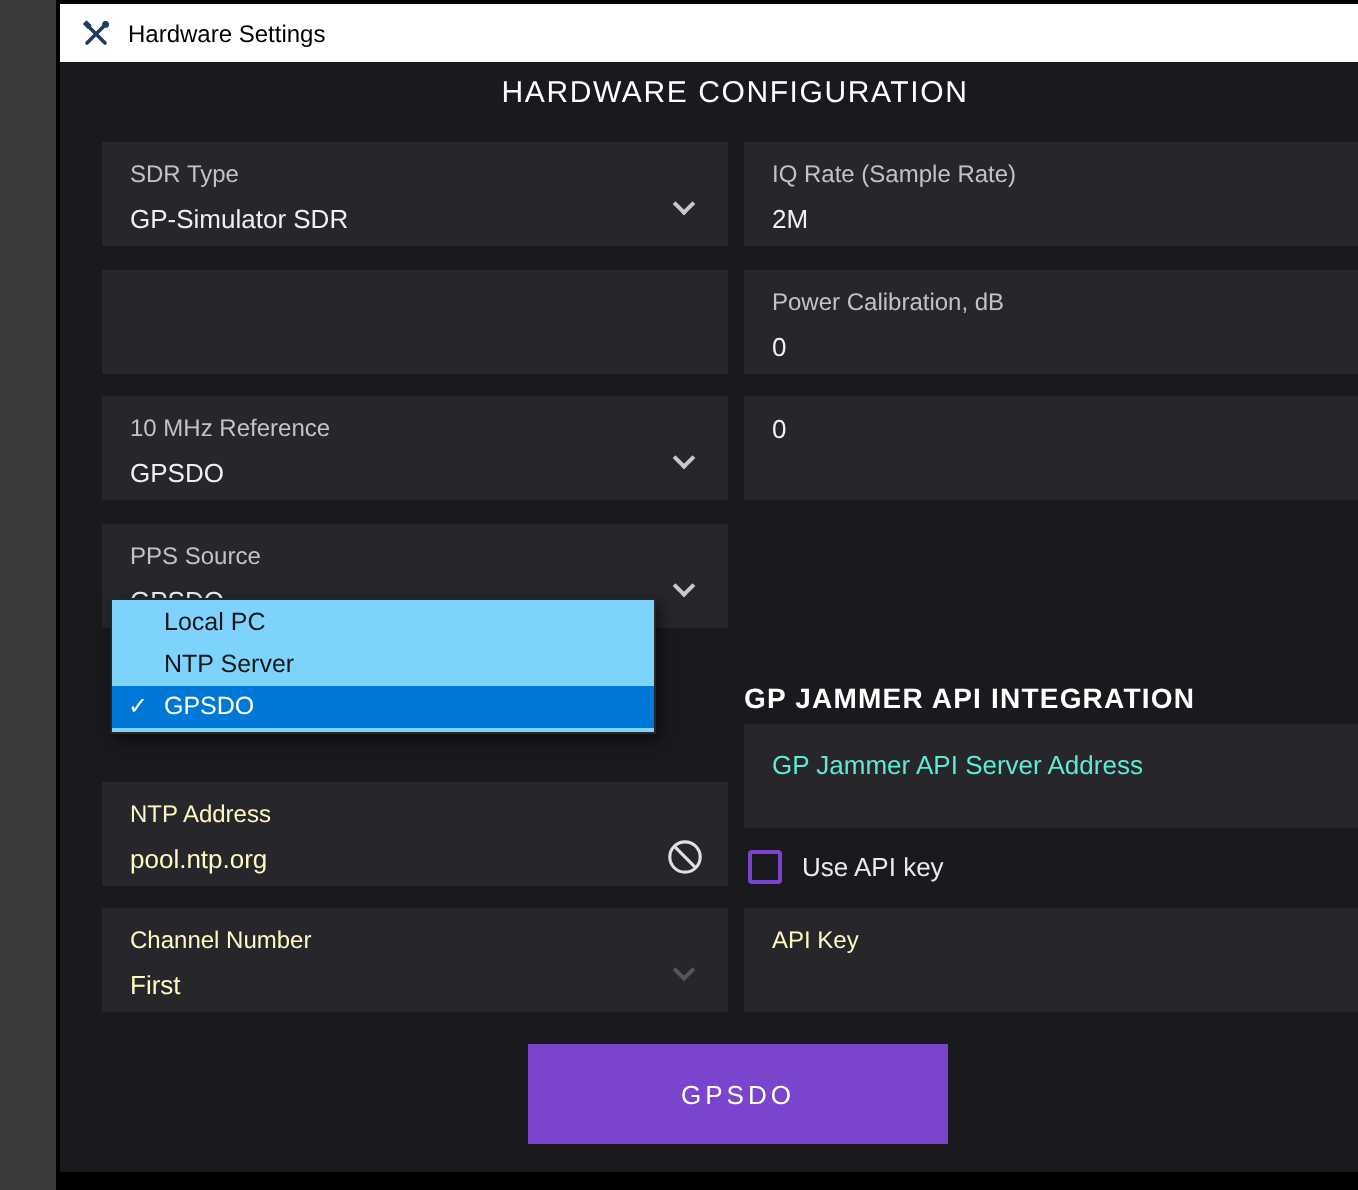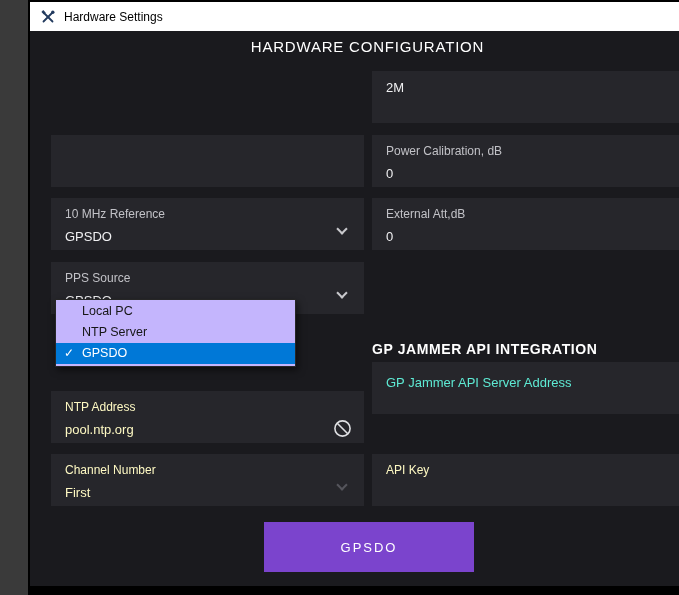--- a/index.html
+++ b/index.html
@@ -83,22 +83,22 @@
   }
   .checkbox {
     width: 17px; height: 17px;
     border: 2px solid #7b44cd; border-radius: 2px;
     background: #1a1a1e; margin-right: 10px;
   }
   .checkbox-label { font-size: 13px; color: #eaeaec; }
 
   
   .popup {
-    position: absolute; left: 26px; top: 298px; width: 241px;
-    background: #c4b5fd;
+    position: absolute; left: 26px; top: 298px; width: 273px;
+    background: #7dd3fc;
     border: 1px solid #262626;
     box-shadow: 2px 3px 7px rgba(0,0,0,0.55);
     z-index: 5;
     padding: 1px 0 2px 0;
   }
   .popup-item {
     position: relative;
     height: 21px; line-height: 21px;
     font-size: 12.5px; color: #161616;
     padding-left: 26px; white-space: nowrap;
@@ -138,40 +138,45 @@
     <span class="win-title">Hardware Settings</span>
     <button class="close-btn">
       <span>×</span>
     </button>
   </div>
 
   <div class="body-bg"></div>
 
   <div class="heading">HARDWARE CONFIGURATION</div>
 
+  <div class="field" style="left:22px; top:70px; width:313px; height:52px;">
+    <div class="f-label">SDR Type</div>
+    <div class="f-value">GP-Simulator SDR</div>
+    <span class="chev"></span>
+  </div>
 
   <div class="field" style="left:343px; top:70px; width:312px; height:52px;">
+    <div class="f-label">IQ Rate (Sample Rate)</div>
     <div class="f-value">2M</div>
   </div>
 
   <div class="field" style="left:22px; top:134px; width:313px; height:52px;"></div>
 
   <div class="field" style="left:343px; top:134px; width:312px; height:52px;">
     <div class="f-label">Power Calibration, dB</div>
     <div class="f-value">0</div>
   </div>
 
   <div class="field" style="left:22px; top:197px; width:313px; height:52px;">
     <div class="f-label">10 MHz Reference</div>
     <div class="f-value">GPSDO</div>
     <span class="chev"></span>
   </div>
 
   <div class="field" style="left:343px; top:197px; width:312px; height:52px;">
-    <div class="f-label">External Att,dB</div>
     <div class="f-value">0</div>
   </div>
 
   <div class="field" style="left:22px; top:261px; width:313px; height:52px;">
     <div class="f-label">PPS Source</div>
     <div class="f-value">GPSDO</div>
     <span class="chev"></span>
   </div>
 
   <div class="popup">
@@ -186,20 +191,24 @@
       <span>GPSDO</span>
     </div>
   </div>
 
   <div class="api-heading">GP JAMMER API INTEGRATION</div>
 
   <div class="field" style="left:343px; top:361px; width:312px; height:52px;">
     <div class="f-placeholder">GP Jammer API Server Address</div>
   </div>
 
+  <div class="checkbox-row">
+    <span class="checkbox"></span>
+    <span class="checkbox-label">Use API key</span>
+  </div>
 
   <div class="field disabled" style="left:22px; top:390px; width:313px; height:52px;">
     <div class="f-label">NTP Address</div>
     <div class="f-value">pool.ntp.org</div>
     <span class="blocked-icon">
       <svg width="19" height="19" viewBox="0 0 18 18">
         <circle cx="9" cy="9" r="7.2" stroke="#dfe0e3" stroke-width="1.5" fill="none"></circle>
         <line x1="4" y1="4" x2="14" y2="14" stroke="#dfe0e3" stroke-width="1.5"></line>
       </svg>
     </span>

